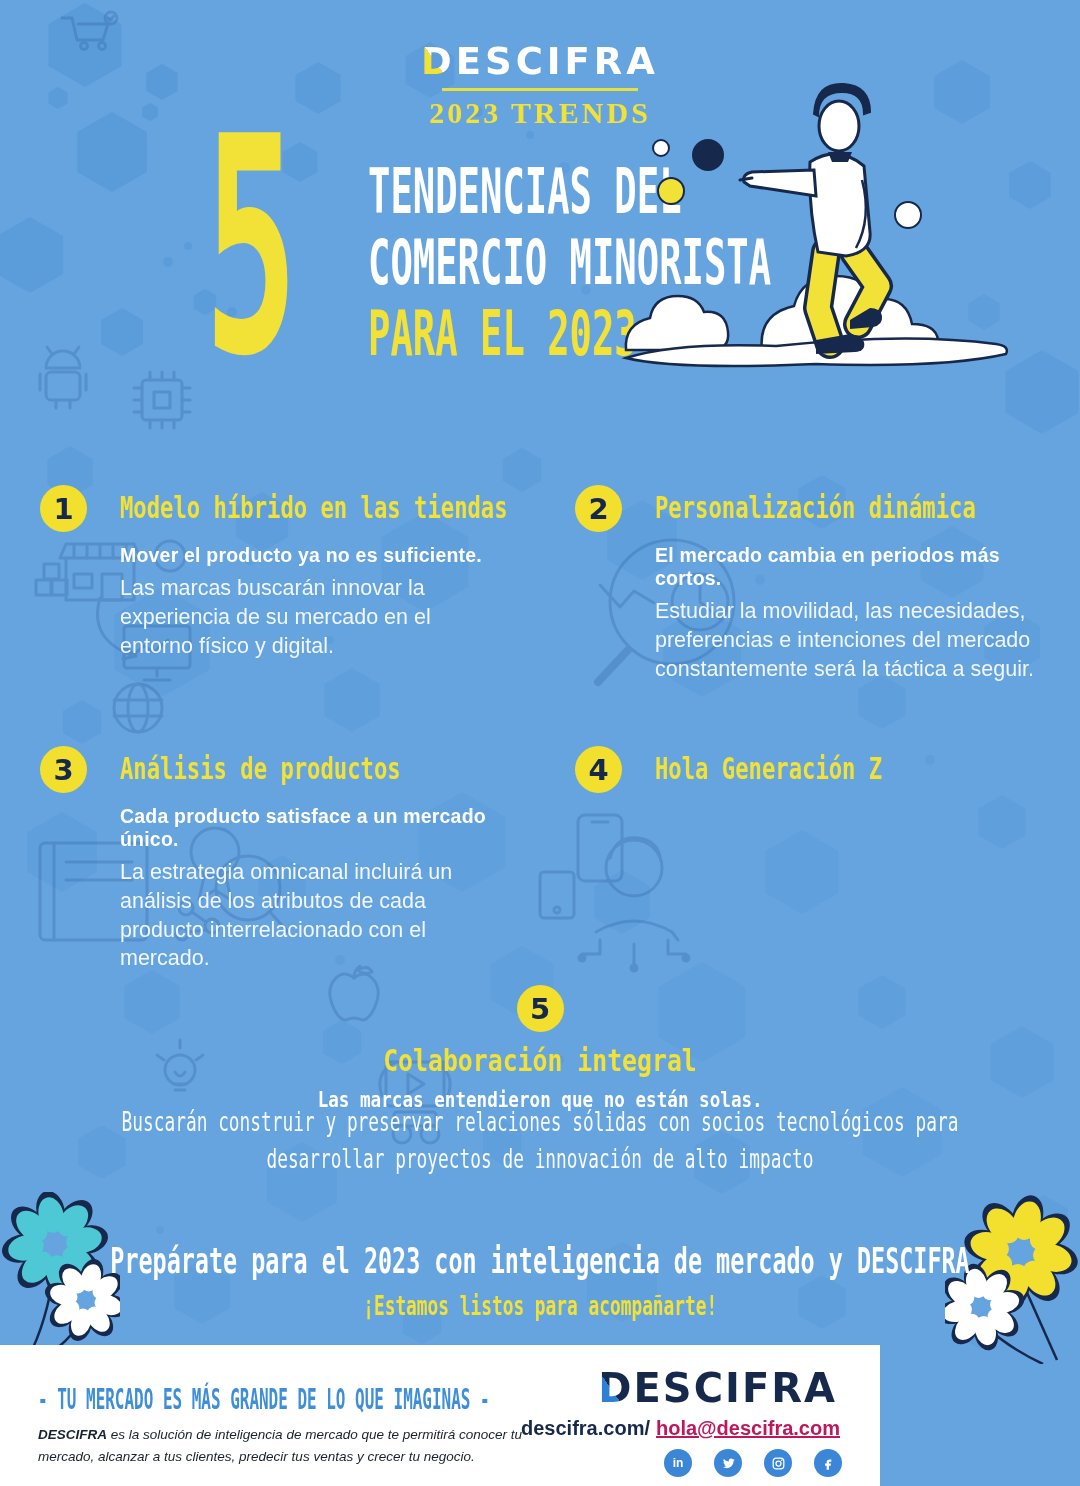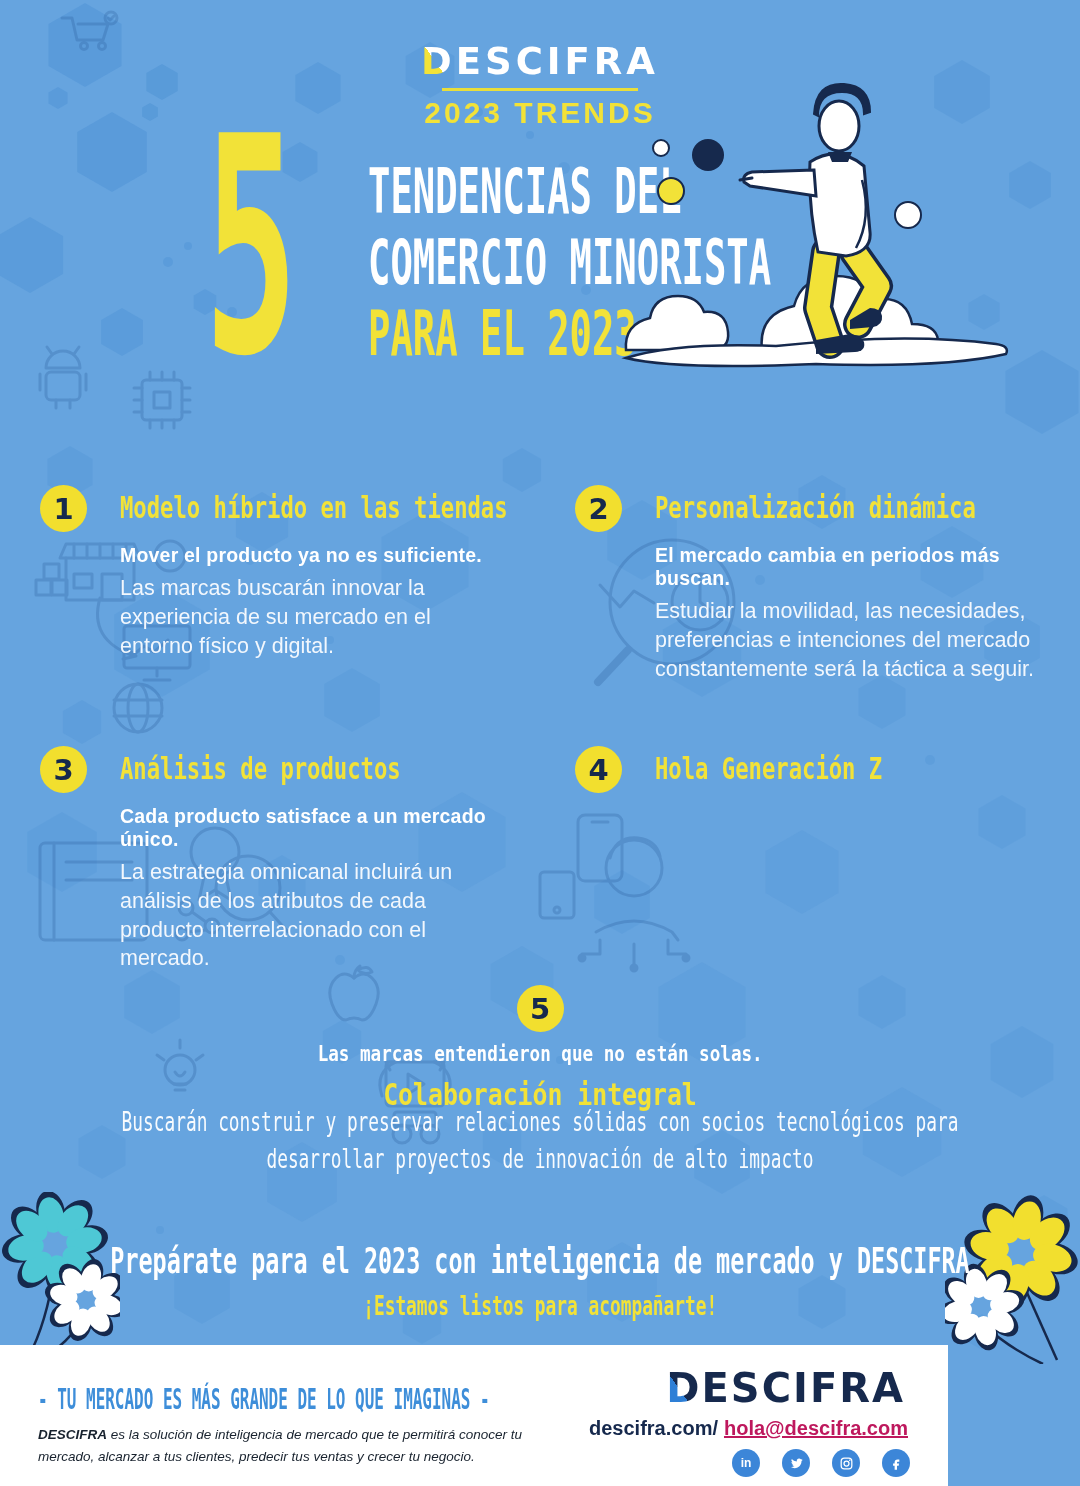--- a/index.html
+++ b/index.html
@@ -17,21 +17,21 @@
   .sx66{transform:scaleX(.66);transform-origin:center top;}
   .sx74{transform:scaleX(.74);transform-origin:left top;}
   .sx80c{transform:scaleX(.80);transform-origin:center top;display:inline-block;}
 
   
   .logo-top{top:40px;left:0;right:0;text-align:center;}
   .logo-word{font-size:37px;font-weight:800;color:#fff;letter-spacing:4px;font-family:"DejaVu Sans",sans-serif;}
   .logo-word .d-top{color:#fff;background:linear-gradient(55deg,#F2E238 45%,#ffffff 45%);
       -webkit-background-clip:text;background-clip:text;-webkit-text-fill-color:transparent;}
   .logo-rule{width:196px;height:3px;background:#E9DE3A;margin:5px auto 5px;}
-  .logo-sub{font-size:30px;font-weight:800;color:#F2E238;letter-spacing:3px;font-family:Liberation Sans, sans-serif;}
+  .logo-sub{font-size:30px;font-weight:800;color:#F2E238;letter-spacing:3px;font-family:Liberation Serif, serif;}
 
   
   .hero-five{left:204px;top:128px;font-family:"DejaVu Sans Mono",monospace;font-weight:bold;
              font-size:300px;line-height:240px;color:#F2E238;}
   .hero-titles{left:330px;top:156px;margin-left:38px;}
   .hero-line{font-size:62px;line-height:71px;color:#fff;}
   .hero-line.yellow{color:#F2E238;}
   .hero-art{left:612px;top:82px;}
 
   
@@ -57,21 +57,21 @@
   .t5-body{position:absolute;left:-110px;top:118px;width:1300px;text-align:center;
            font-family:"DejaVu Sans Mono",monospace;font-weight:normal;font-size:27px;
            line-height:37px;color:#F8FBFE;}
 
   
   .cta-heading{top:1240px;left:-125px;width:1330px;text-align:center;font-size:36px;color:#fff;}
   .cta-sub{top:1290px;left:0;right:0;text-align:center;}
   .cta-sub span{font-size:27px;color:#F2E238;}
 
   
-  .footer{left:0;top:1345px;width:948px;height:141px;background:#fff;}
+  .footer{left:0;top:1345px;width:880px;height:141px;background:#fff;}
   .f-tagline{position:absolute;left:38px;top:38px;font-size:28px;color:#3E8ED9;}
   .f-desc{position:absolute;left:38px;top:79px;width:500px;font-size:13.5px;color:#18222E;line-height:1.62;font-style:italic;}
   .f-desc b{font-weight:800;}
   .f-logo{position:absolute;right:43px;top:20px;font-size:40px;font-weight:800;color:#16294D;
           letter-spacing:2px;font-family:"DejaVu Sans",sans-serif;}
   .f-logo .d-bot{color:#16294D;background:linear-gradient(55deg,#2E7FD6 42%,#16294D 42%);
       -webkit-background-clip:text;background-clip:text;-webkit-text-fill-color:transparent;}
   .f-links{position:absolute;right:40px;top:72px;font-size:20px;font-weight:bold;white-space:nowrap;}
   .f-site{color:#16294D;text-decoration:none;}
   .f-email{color:#be185d;text-decoration:underline;margin-left:6px;}
@@ -309,21 +309,21 @@
       <div class="trend-body">Las marcas buscarán innovar la experiencia de su mercado en el entorno físico y digital.</div>
     </div>
   </div>
 
   <div class="trend" id="t2">
     <div class="trend-head">
       <div class="badge">2</div>
       <div class="cond trend-title sx74">Personalización dinámica</div>
     </div>
     <div class="trend-content">
-      <div class="trend-lead">El mercado cambia en periodos más buscan.</div>
+      <div class="trend-lead">El mercado cambia en periodos más cortos.</div>
       <div class="trend-body">Estudiar la movilidad, las necesidades, preferencias e intenciones del mercado constantemente será la táctica a seguir.</div>
     </div>
   </div>
 
   <div class="trend" id="t3">
     <div class="trend-head">
       <div class="badge">3</div>
       <div class="cond trend-title sx74">Análisis de productos</div>
     </div>
     <div class="trend-content">
@@ -334,22 +334,22 @@
 
   <div class="trend" id="t4">
     <div class="trend-head">
       <div class="badge">4</div>
       <div class="cond trend-title sx74">Hola Generación Z</div>
     </div>
   </div>
 
   <div class="trend" id="t5">
     <div class="badge">5</div>
+    <div><span class="cond t5-title sx80c">Colaboración integral</span></div>
     <div><span class="cond t5-lead sx80c">Las marcas entendieron que no están solas.</span></div>
-    <div><span class="cond t5-title sx80c">Colaboración integral</span></div>
     <div class="t5-body sx66">Buscarán construir y preservar relaciones sólidas con socios tecnológicos para desarrollar proyectos de innovación de alto impacto</div>
   </div>
 
   <svg class="abs" style="left:0;top:1192px" width="120" height="172" viewBox="0 0 120 172" aria-hidden="true">
     <defs>
       <g id="leaf">
         <ellipse cx="-5" cy="-12" rx="5.5" ry="8" transform="rotate(-28 -5 -12)"></ellipse>
         <ellipse cx="5" cy="-12" rx="5.5" ry="8" transform="rotate(28 5 -12)"></ellipse>
       </g>
       <g id="clover4">

